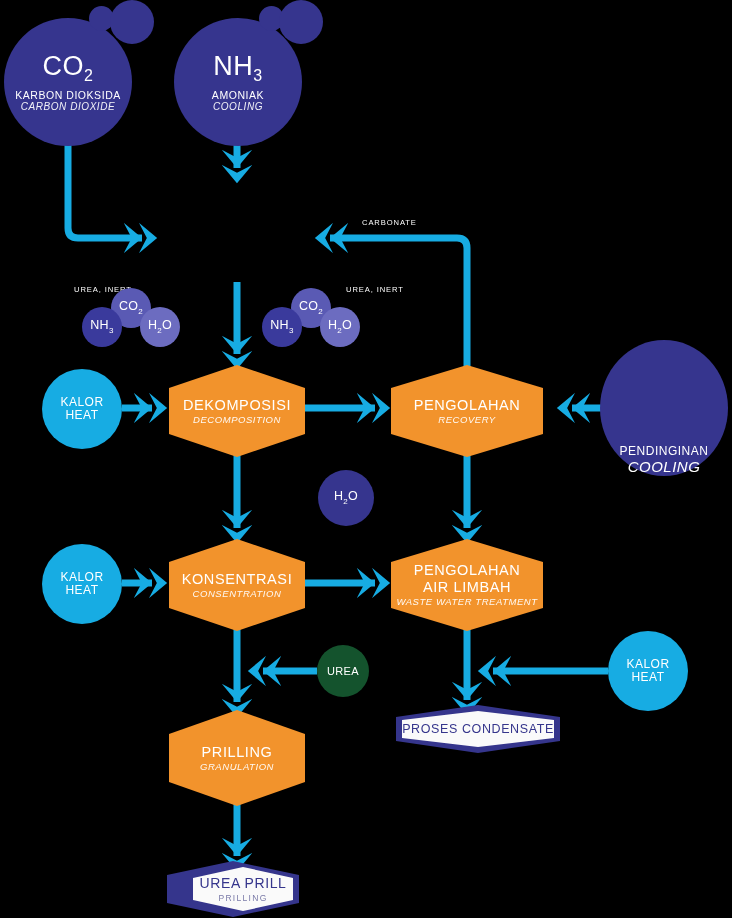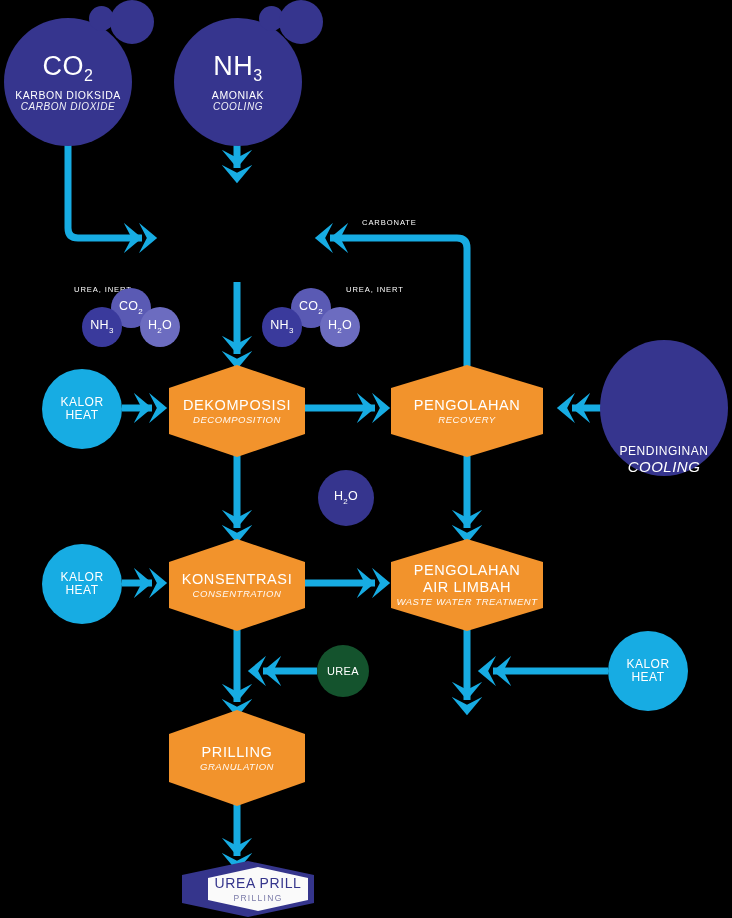--- a/index.html
+++ b/index.html
@@ -238,21 +238,26 @@
   <div class="node cyan" style="left:608px; top:631px; width:80px; height:80px; border-radius:50%;">
     <div class="t-circ-id">KALOR</div>
     <div class="t-circ-id">HEAT</div>
   </div>
 
   <div class="node hex" style="left:169px; top:710px; width:136px; height:96px;">
     <div class="t-hex-id">PRILLING</div>
     <div class="t-hex-en">GRANULATION</div>
   </div>
 
-
-  <div class="hexout" style="position:absolute; left:182px; top:861px; width:132px; height:56px;padding-left:20px;">
+  <div class="hexout" style="position:absolute; left:396px; top:705px; width:164px; height:48px;">
+    <div class="hexout-inner">
+      <div class="t-out-main" style="font-size:12.5px;">PROSES CONDENSATE</div>
+    </div>
+  </div>
+
+  <div class="hexout" style="position:absolute; left:167px; top:861px; width:132px; height:56px;padding-left:20px;">
     <div class="hexout-inner">
       <div class="t-out-main">UREA PRILL</div>
       <div class="t-out-sub">PRILLING</div>
     </div>
   </div>
 
 </div>
 
 </body></html>

